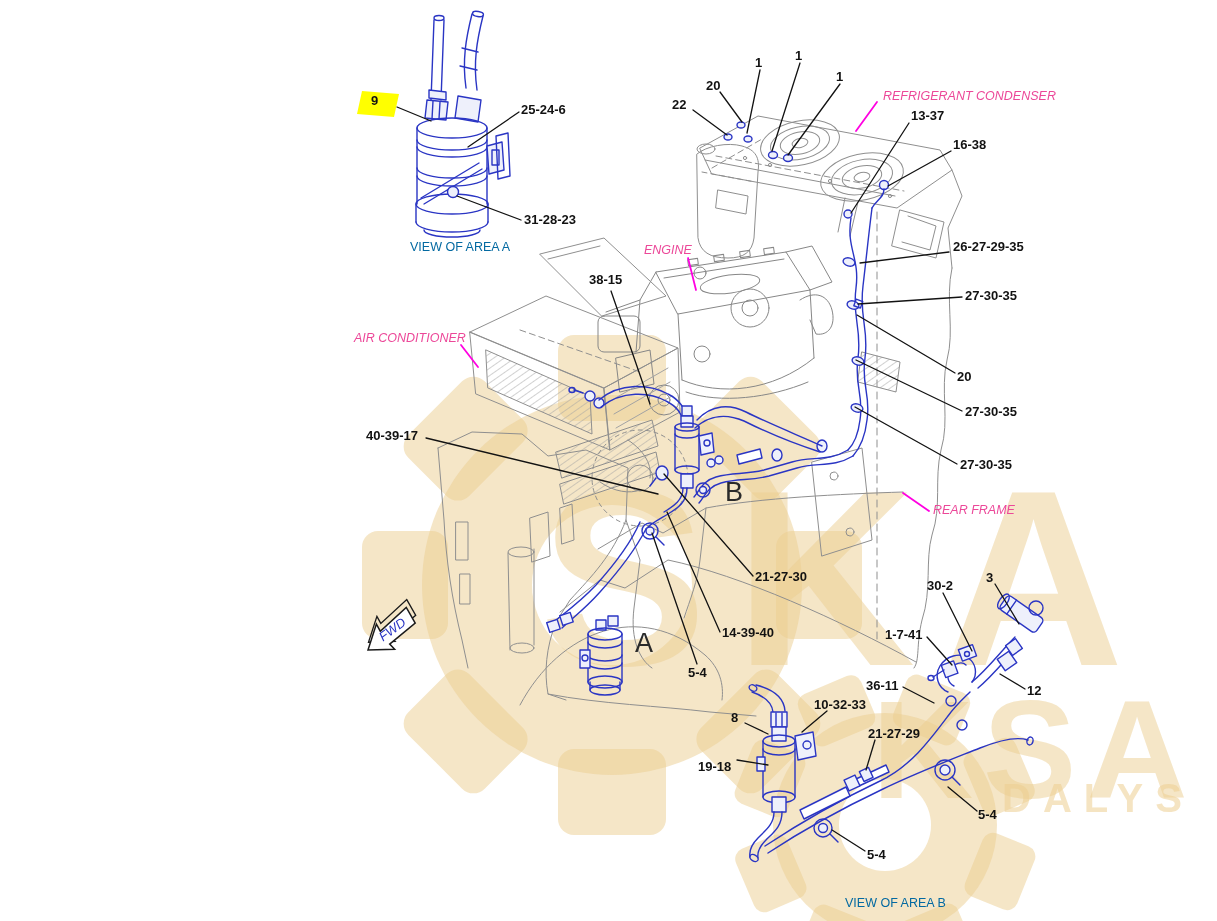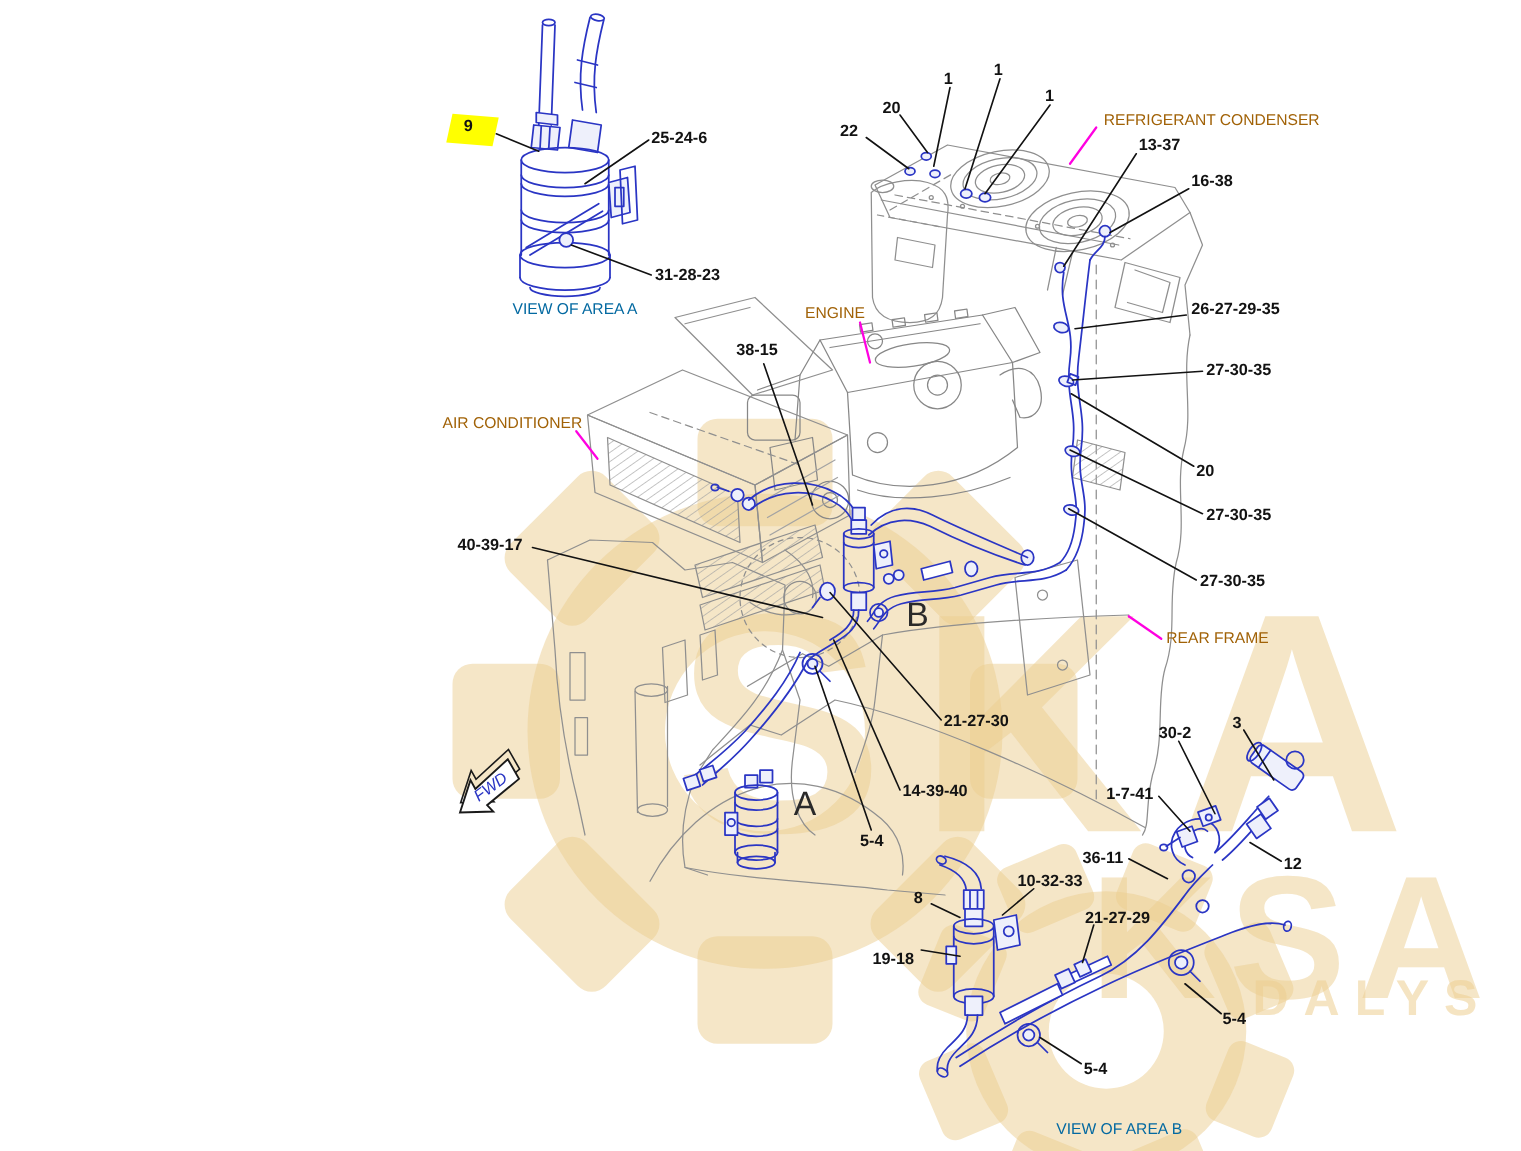--- a/index.html
+++ b/index.html
@@ -1,21 +1,21 @@
 <!DOCTYPE html>
 <html><head>
 <meta charset="utf-8">
 <style>
   html,body{margin:0;padding:0;background:#ffffff;}
   .stage{position:relative;width:1217px;height:921px;background:#fff;overflow:hidden;
          font-family:"Liberation Sans",sans-serif;}
   .stage svg{position:absolute;left:0;top:0;}
   .callout{position:absolute;font-weight:bold;font-size:13px;color:#121212;white-space:nowrap;cursor:pointer;}
   .caption{position:absolute;font-size:12.5px;color:#0369a1;white-space:nowrap;}
-  .caption.blue{color:#a16207;}
+  .caption.blue{color:#ec4899;font-style:italic;}
   .marker{position:absolute;font-size:27px;font-weight:400;color:#2a2a2a;}
 </style>
 </head>
 <body>
 
 <div class="stage">
 
 <svg width="1217" height="921" viewBox="0 0 1217 921">
   <defs>
     <pattern id="hatch" width="6" height="6" patternUnits="userSpaceOnUse" patternTransform="rotate(55)">

